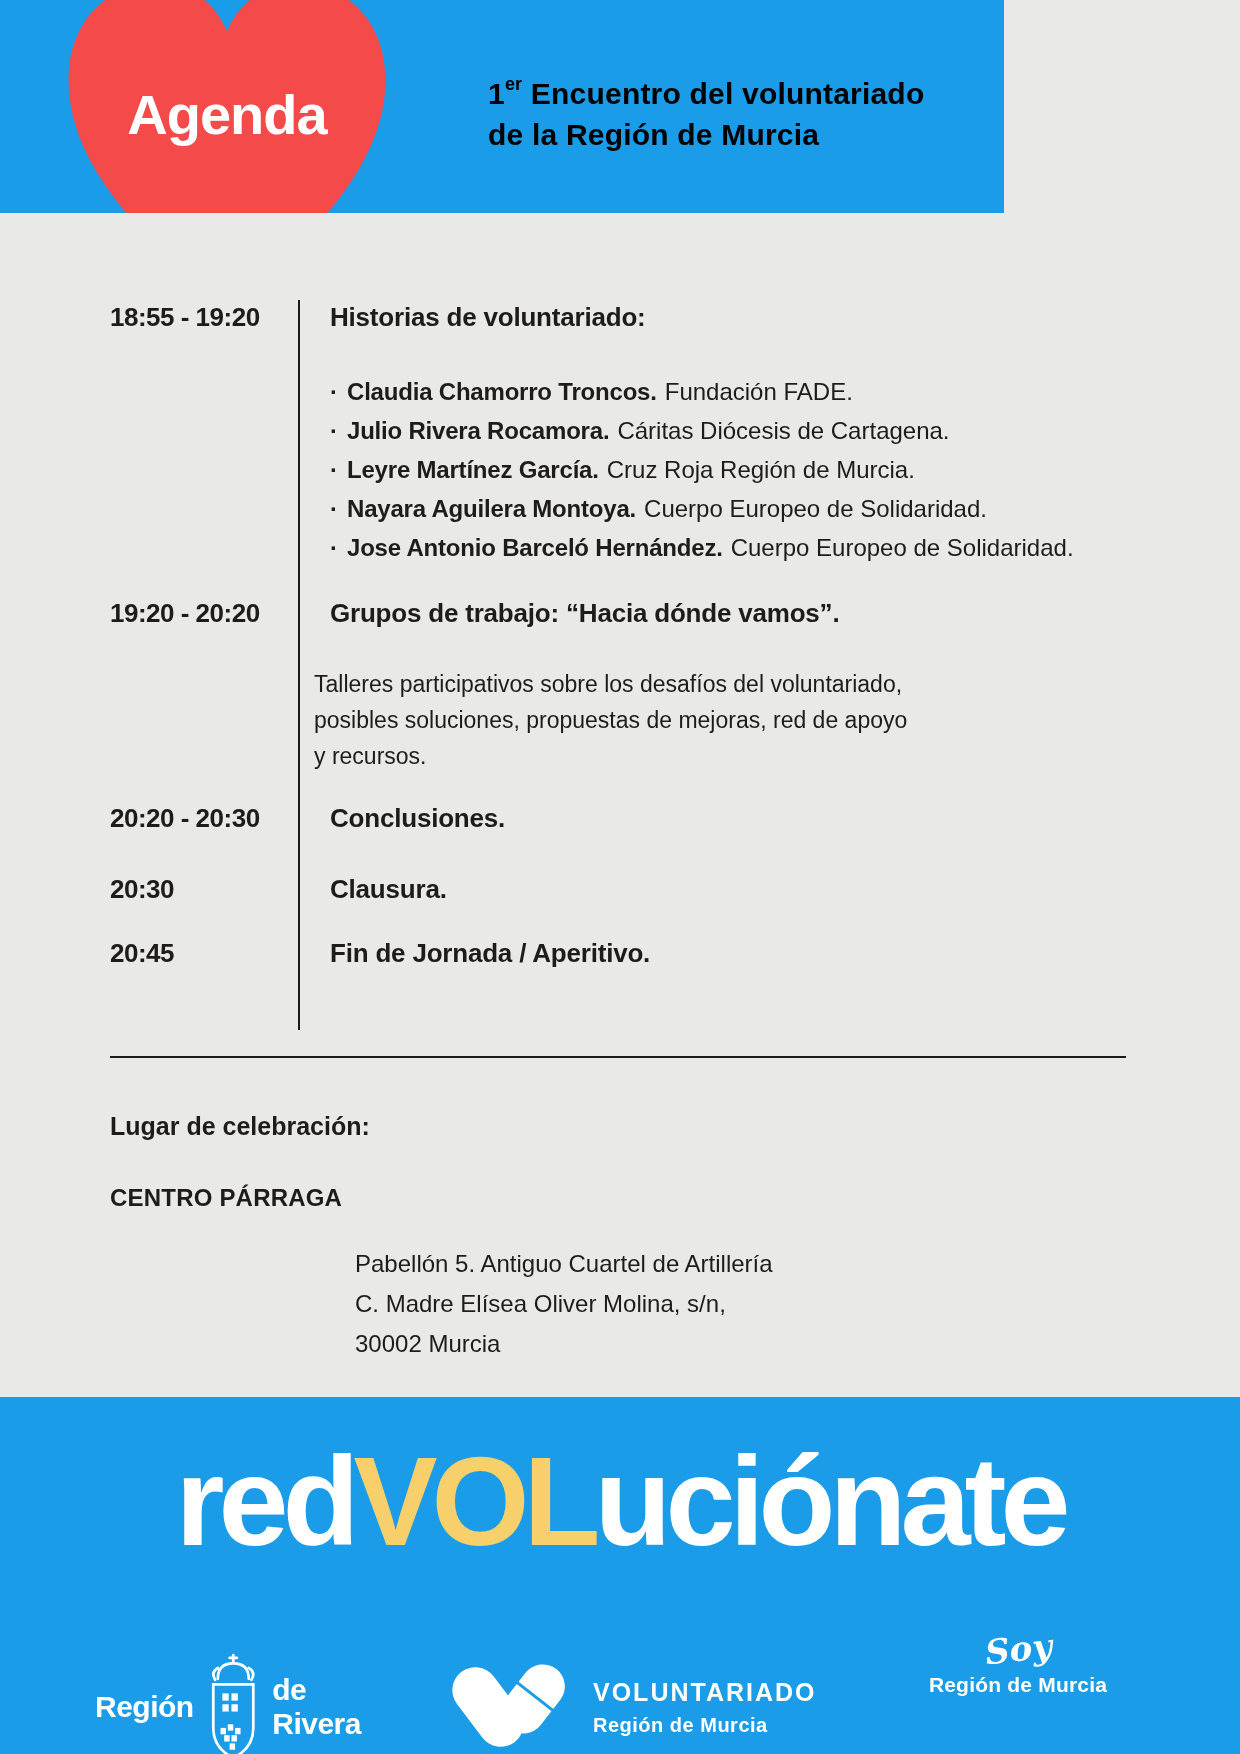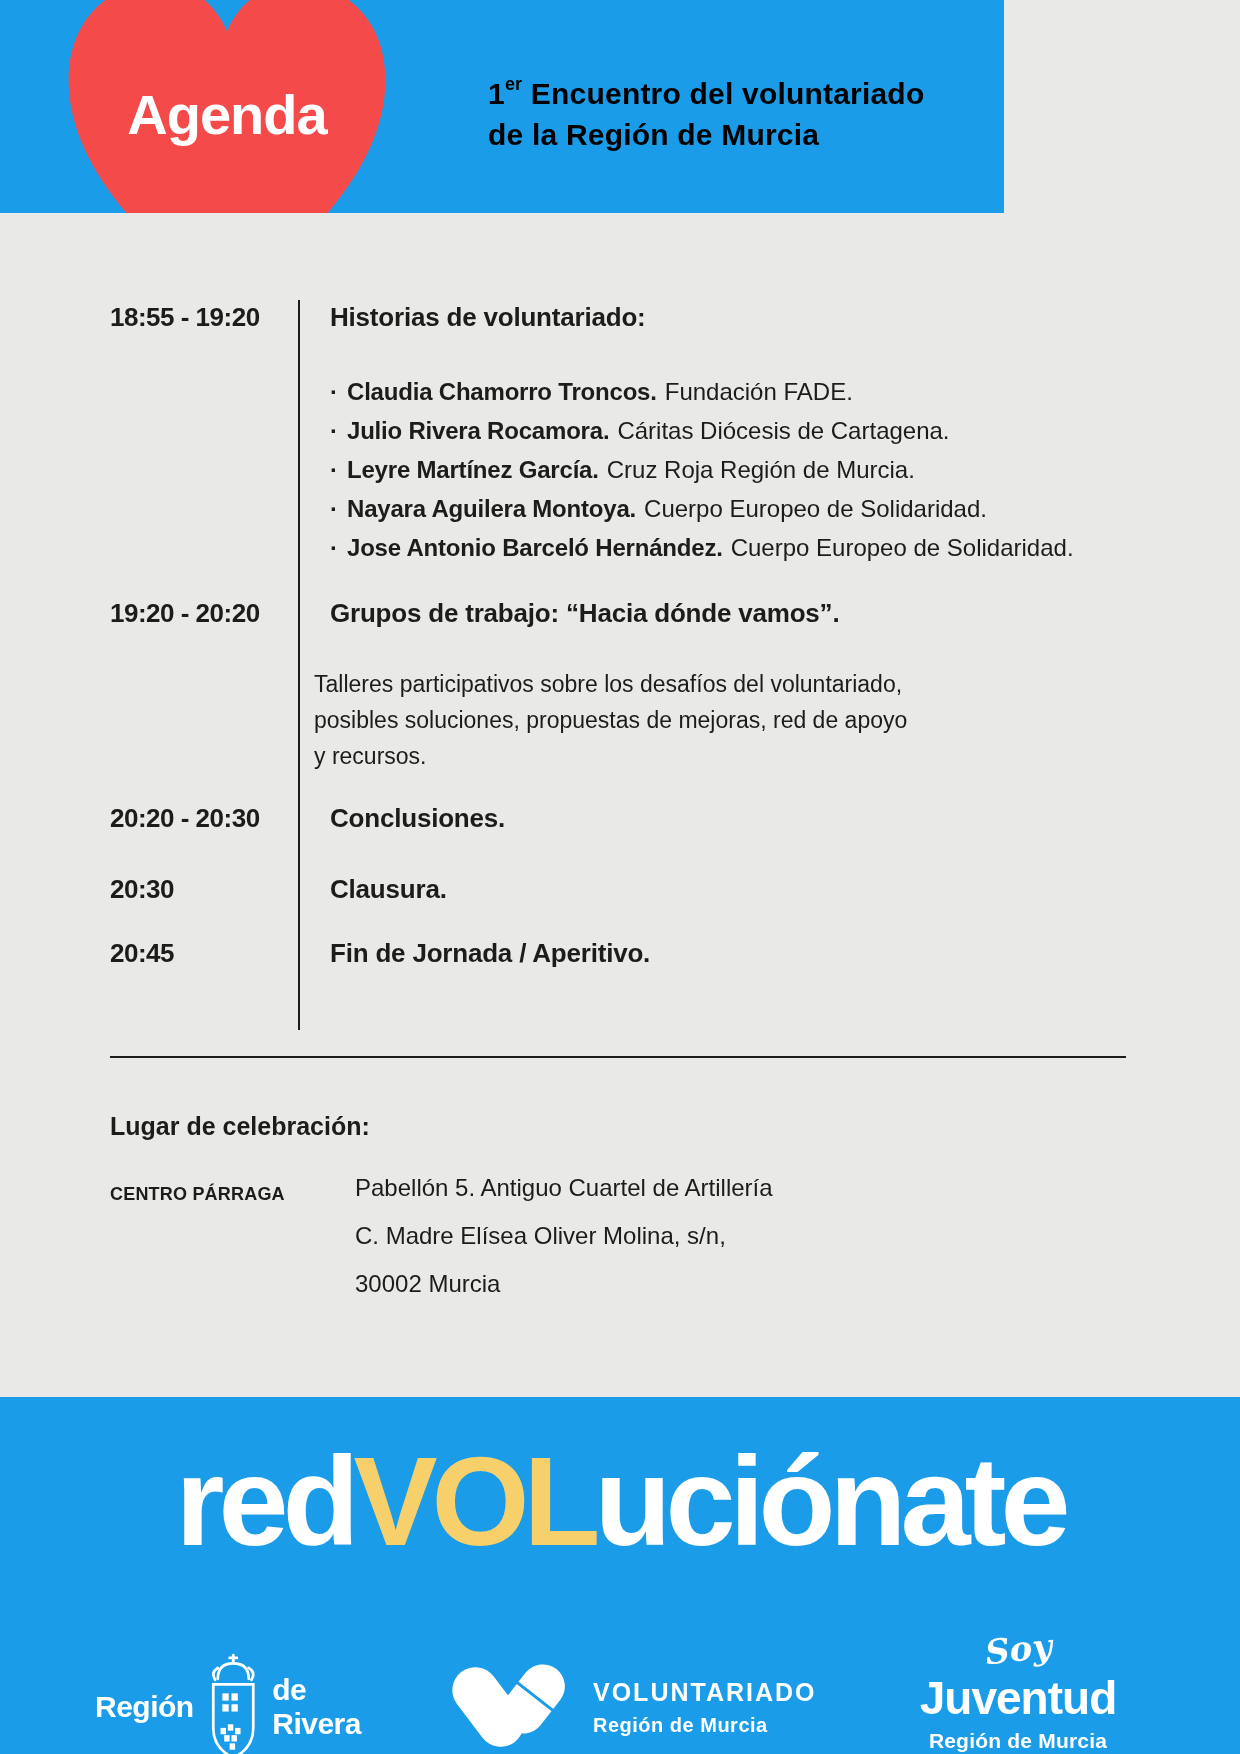--- a/index.html
+++ b/index.html
@@ -48,22 +48,22 @@
   .bullets li{height:39px;display:flex;align-items:center;font-size:24px;}
   .bullets .dot{margin-right:9px;font-weight:bold;}
   .bullets strong{margin-right:8px;letter-spacing:-0.2px;}
   .para{
     position:absolute;left:314px;top:666px;width:620px;
     font-size:23px;line-height:36px;white-space:pre-line;
   }
   .hrule{position:absolute;left:110px;top:1056px;width:1016px;height:2px;background:var(--ink);}
   
   .venue-heading{position:absolute;left:110px;top:1112px;font-size:25px;font-weight:bold;}
-  .venue-name{position:absolute;left:110px;top:1184px;font-size:18px;font-weight:bold;letter-spacing:.2px;}
-  .venue-address{position:absolute;left:355px;top:1164px;font-size:24px;line-height:48px;white-space:pre-line;}
+  .venue-name{position:absolute;left:110px;top:1184px;font-size:24px;font-weight:bold;letter-spacing:.2px;}
+  .venue-address{position:absolute;left:355px;top:1244px;font-size:24px;line-height:40px;white-space:pre-line;}
   
   .footer{
     position:absolute;left:0;top:1349px;width:1240px;height:405px;
     background:var(--blue);color:#fff;overflow:hidden;margin-top:48px;
   }
   .wordmark{
     position:absolute;left:0;top:42px;width:1240px;
     text-align:center;white-space:nowrap;
     font-size:126px;font-weight:bold;letter-spacing:-6px;line-height:1;
   }
@@ -205,20 +205,19 @@
           <div class="seam"></div>
         </div>
         <div>
           <div class="t1">VOLUNTARIADO</div>
           <div class="t2">Región de Murcia</div>
         </div>
       </div>
 
       <div class="logo-juv">
         <div class="script">Soy</div>
-        <div class="big">Juventud</div>
         <div class="small">Región de Murcia</div>
       </div>
 
     </div>
   </div>
 
 </div>
 
 </body></html>

